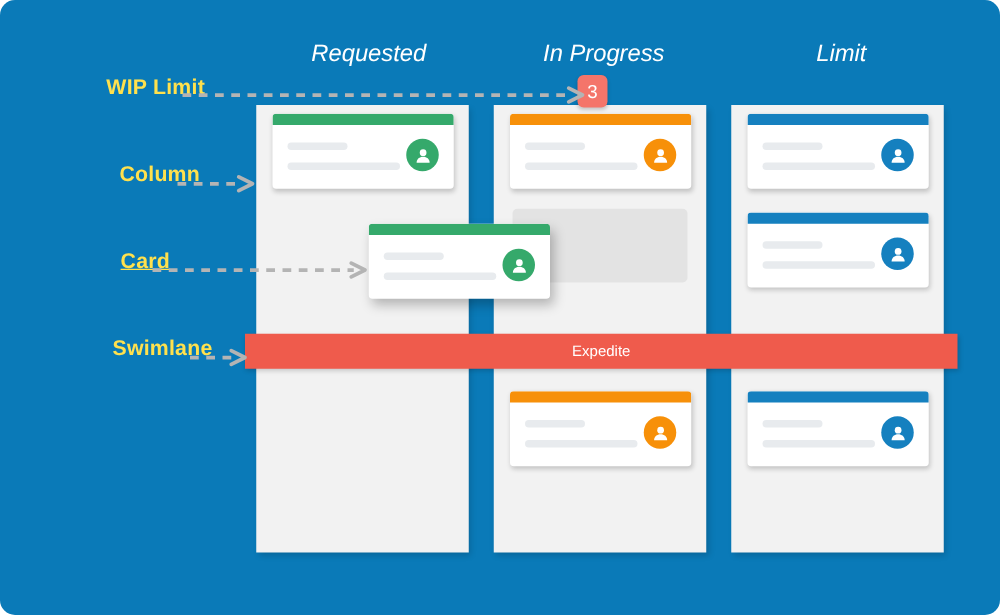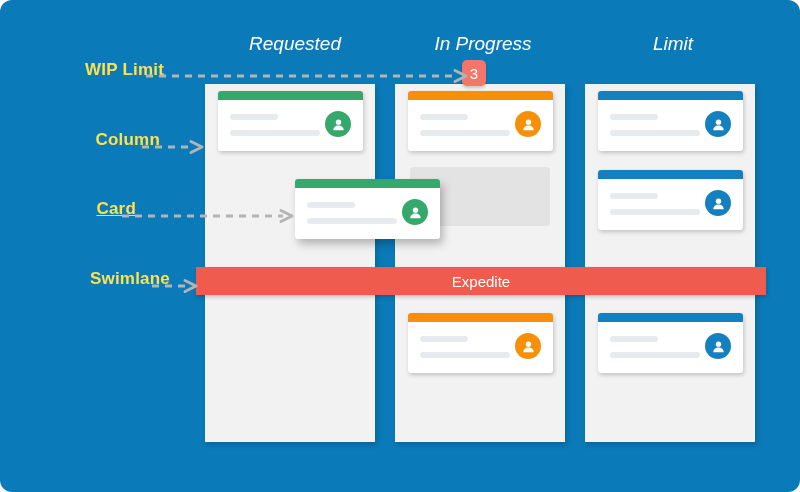--- a/index.html
+++ b/index.html
@@ -124,21 +124,21 @@
     position: absolute;
     background: #e3e3e3;
     border-radius: 4px;
   }
 
   
   .swimlane {
     position: absolute;
     background: #ef5b4c;
     color: #ffffff;
-    font-size: 15px;
+    font-size: 12px;
     display: flex;
     align-items: center;
     justify-content: center;
     box-shadow: 1px 2px 4px rgba(0,0,0,0.20);
     z-index: 30;
   }
 </style>
 </head>
 <body>
 

